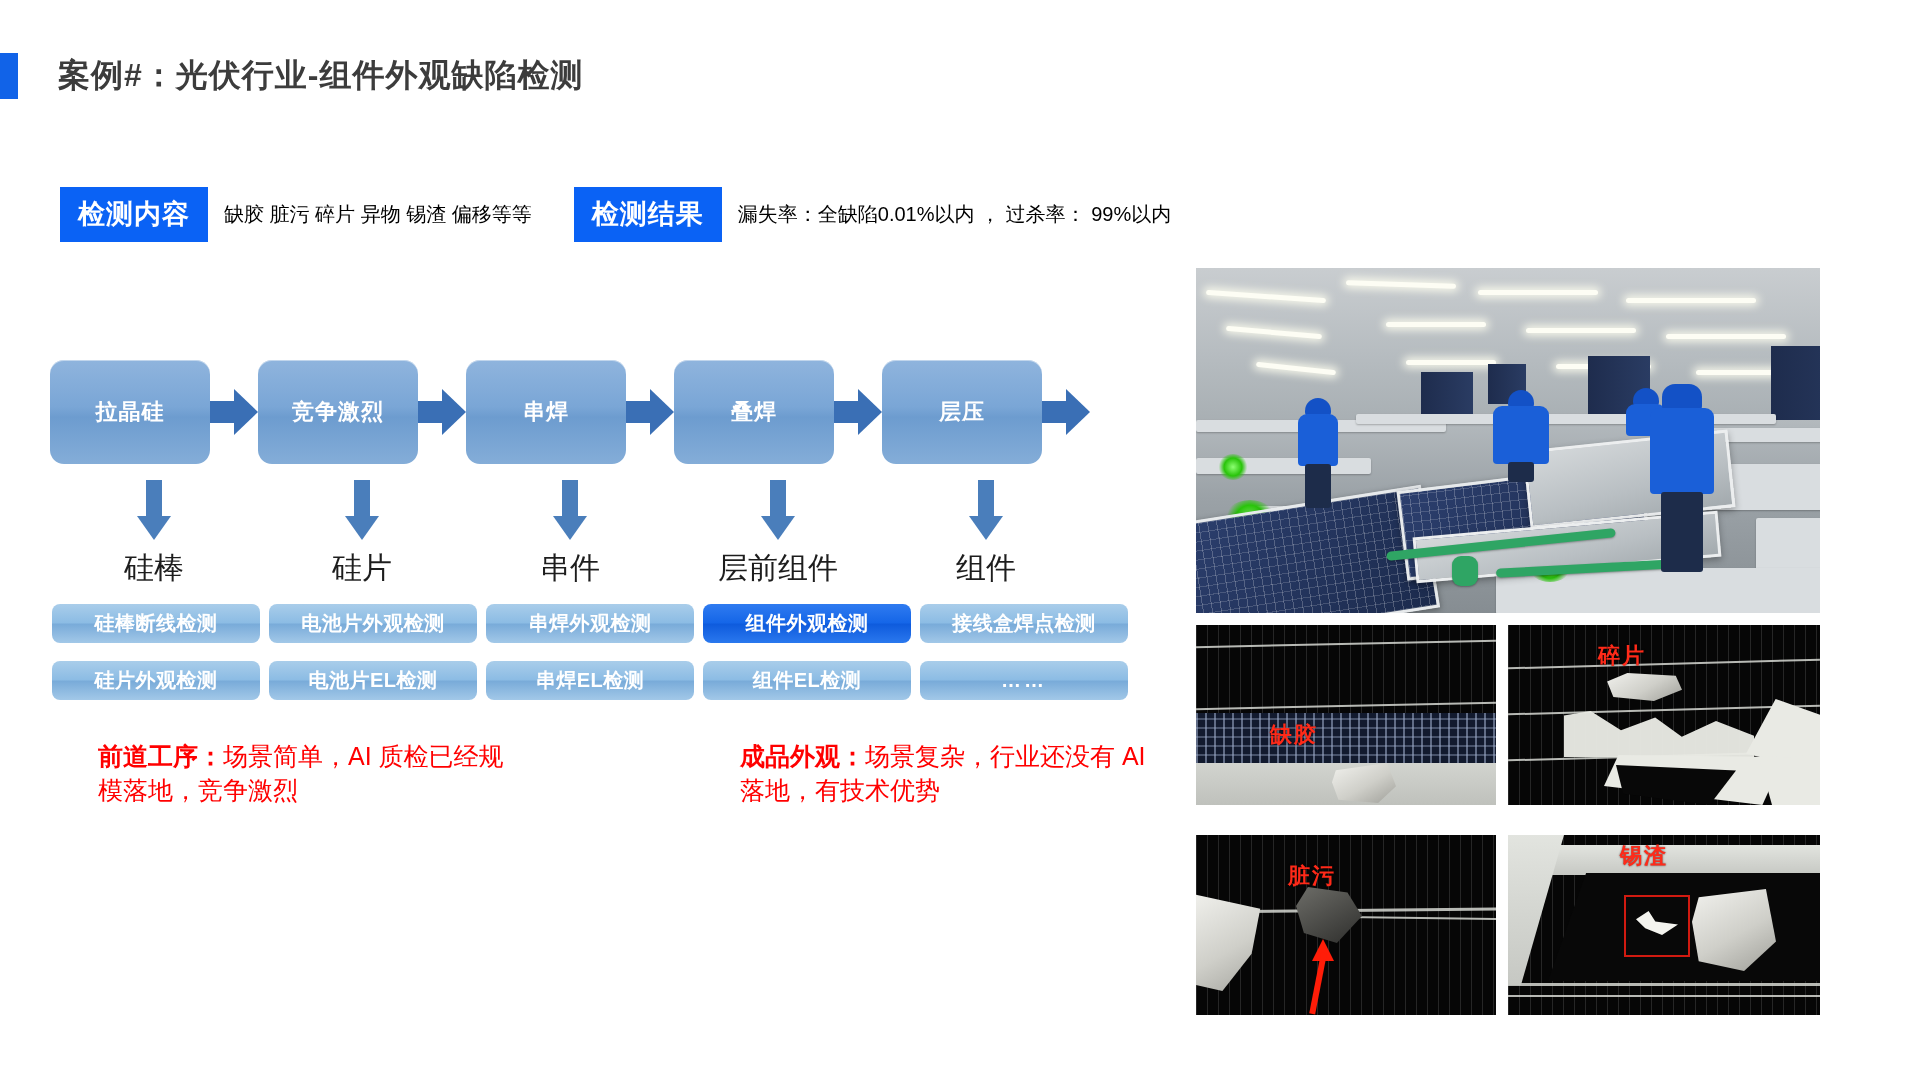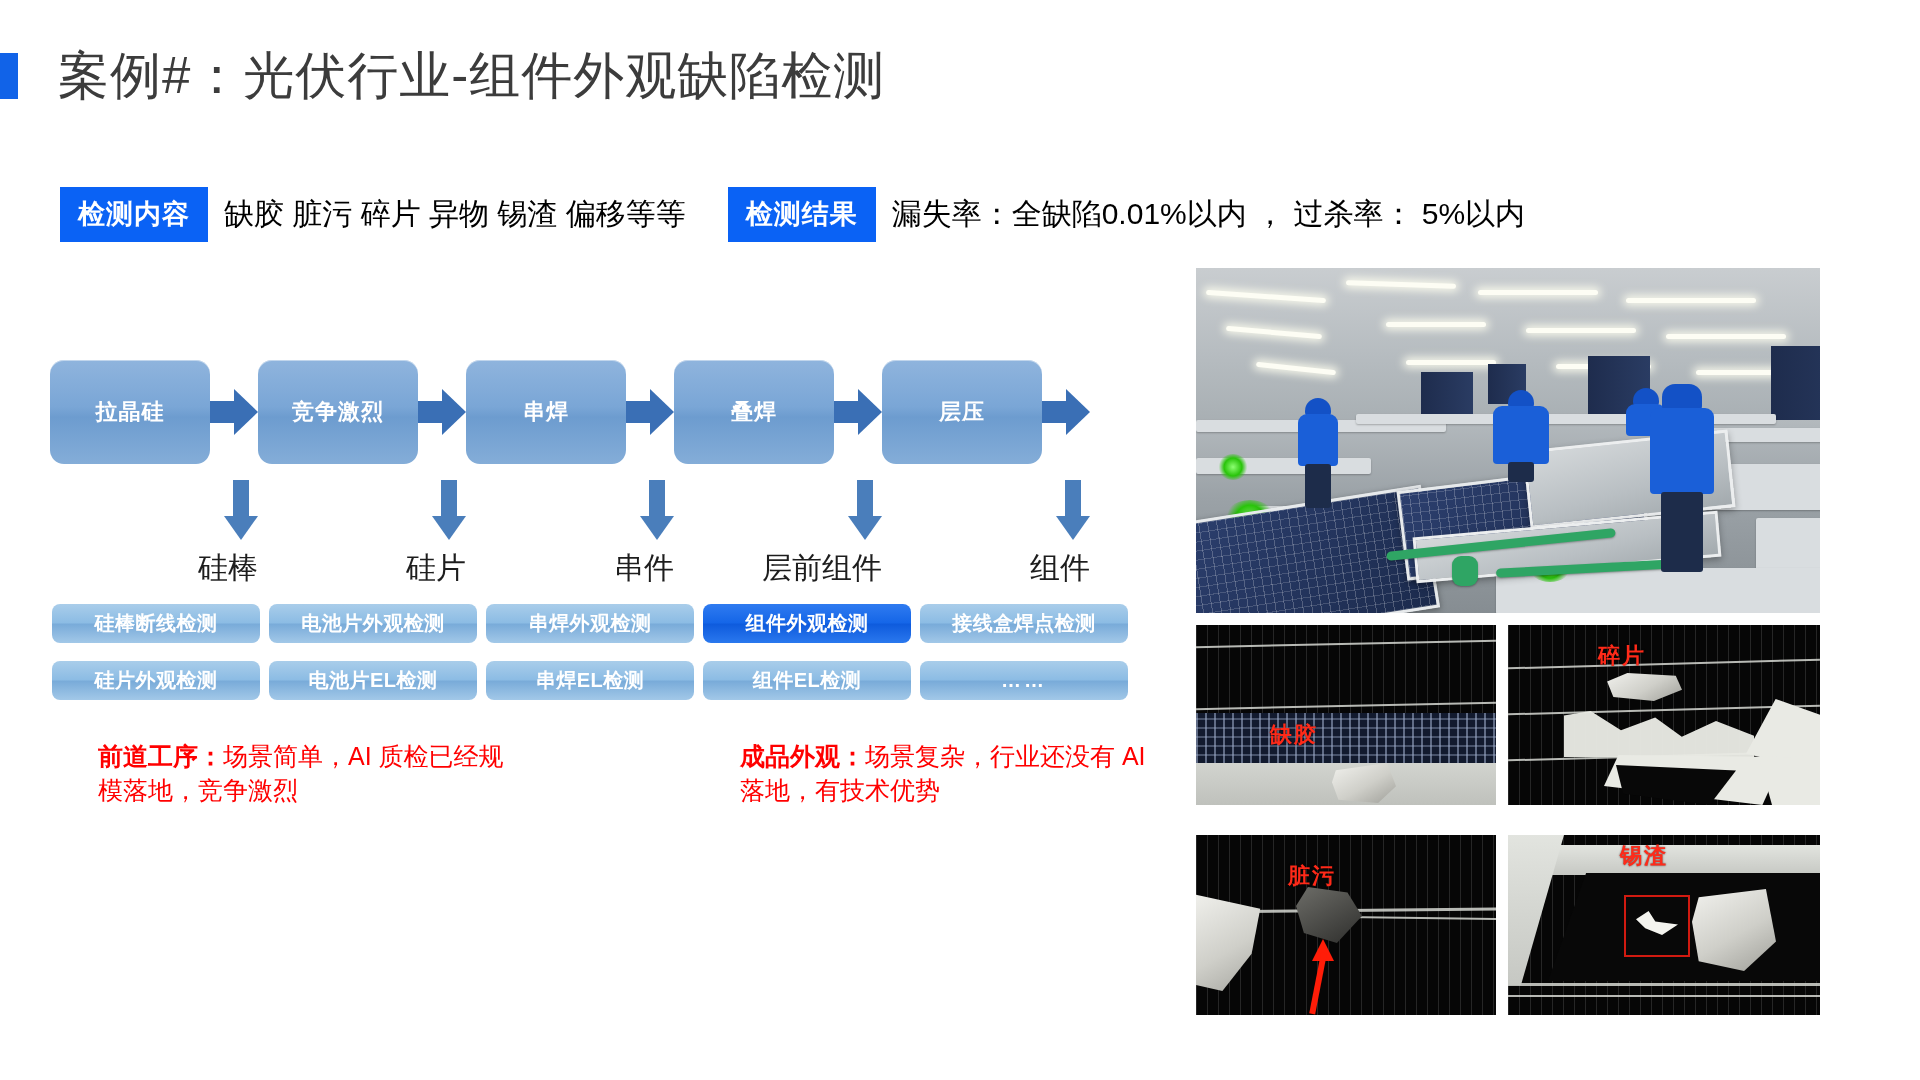--- a/index.html
+++ b/index.html
@@ -24,22 +24,22 @@
     align-items: center;
     height: 56px;
   }
   .title-bar {
     width: 18px;
     height: 46px;
     background: #1163e8;
     margin-right: 40px;
   }
   .title-text {
-    font-size: 51px;
-    font-weight: normal;
+    font-size: 32px;
+    font-weight: bold;
     color: #3c3c3c;
     letter-spacing: 1px;
     white-space: nowrap;
   }
 
   
   .info-row {
     position: absolute;
     left: 60px;
     top: 183px;
@@ -51,21 +51,21 @@
     background: #0a62f5;
     color: #ffffff;
     font-size: 27px;
     font-weight: bold;
     letter-spacing: 1px;
     padding: 14px 18px;
     line-height: 1;
     white-space: nowrap;
   }
   .chip-text {
-    font-size: 30px;
+    font-size: 20px;
     color: #000000;
     margin-left: 16px;
     white-space: nowrap;
   }
   .chip-gap {
     width: 42px;
   }
 
   
   .flow {
@@ -120,21 +120,21 @@
   .outputs {
     position: absolute;
     left: 50px;
     top: 480px;
     display: flex;
   }
   .output-cell {
     width: 208px;
     display: flex;
     flex-direction: column;
-    align-items: flex-end;
+    align-items: center;
   }
   .down-arrow {
     width: 34px;
     height: 62px;
     position: relative;
   }
   .down-arrow::before {
     content: "";
     position: absolute;
     left: 9px;
@@ -341,21 +341,21 @@
 <div class="title-row">
   <div class="title-bar"></div>
   <div class="title-text">案例#：光伏行业-组件外观缺陷检测</div>
 </div>
 
 <div class="info-row">
   <div class="chip">检测内容</div>
   <div class="chip-text">缺胶 脏污 碎片 异物 锡渣 偏移等等</div>
   <div class="chip-gap"></div>
   <div class="chip">检测结果</div>
-  <div class="chip-text">漏失率：全缺陷0.01%以内 ， 过杀率： 5%以内</div>
+  <div class="chip-text">漏失率：全缺陷0.01%以内 ， 过杀率： 99%以内</div>
 </div>
 
 <div class="flow">
   <div class="flow-box">拉晶硅</div>
   <div class="flow-arrow"></div>
   <div class="flow-box">竞争激烈</div>
   <div class="flow-arrow"></div>
   <div class="flow-box">串焊</div>
   <div class="flow-arrow"></div>
   <div class="flow-box">叠焊</div>

